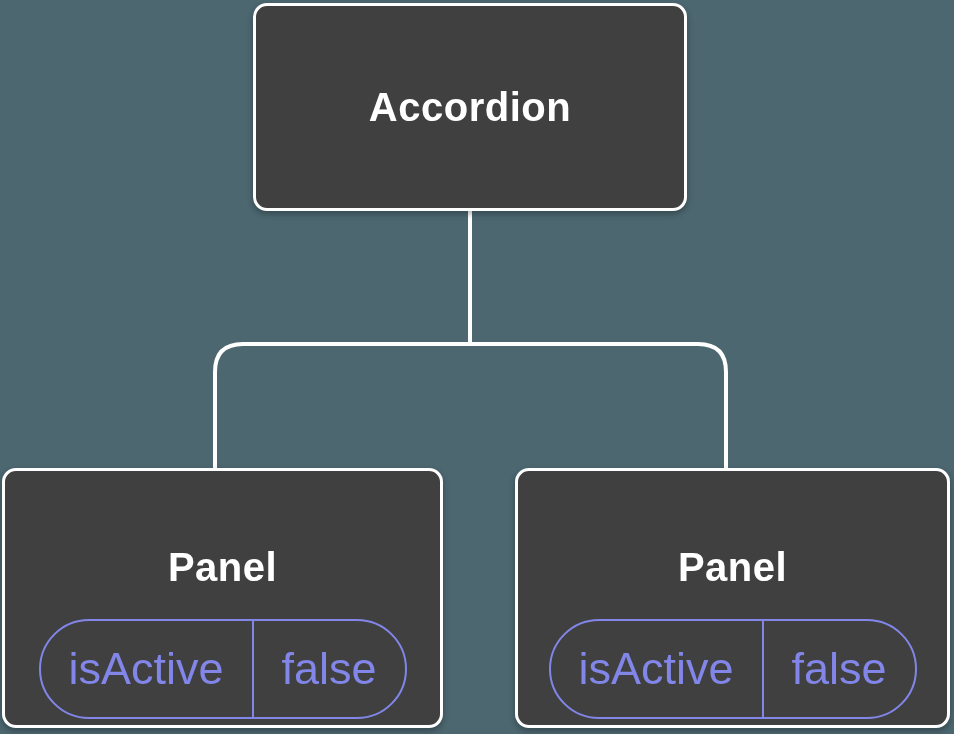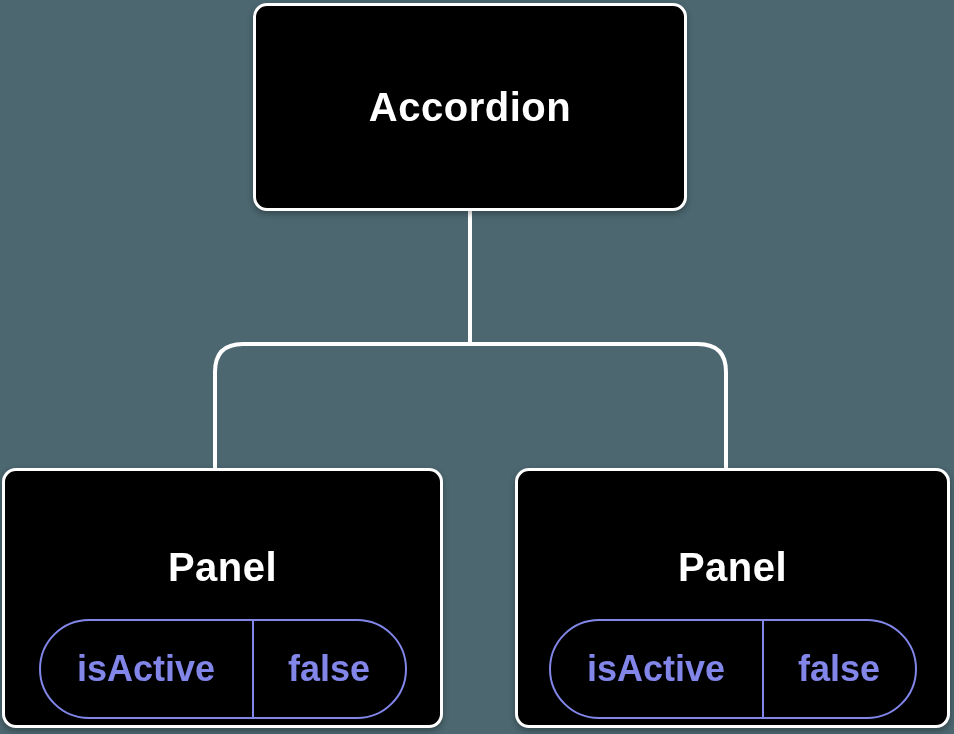--- a/index.html
+++ b/index.html
@@ -17,21 +17,21 @@
     height: 734px;
   }
   .connector-svg {
     position: absolute;
     left: 0;
     top: 0;
     z-index: 0;
   }
   .node {
     position: absolute;
-    background: #000000;
+    background: #404040;
     border: 3.5px solid #ffffff;
     border-radius: 14px;
     box-sizing: border-box;
     box-shadow: 0 3px 6px rgba(0, 0, 0, 0.3);
     z-index: 1;
   }
   .node-accordion {
     left: 253px;
     top: 3px;
     width: 434px;
@@ -73,22 +73,22 @@
     box-sizing: border-box;
     display: flex;
     align-items: stretch;
     overflow: hidden;
   }
   .pill-section {
     display: flex;
     align-items: center;
     justify-content: center;
     color: #8186e8;
-    font-size: 36px;
-    font-weight: 700;
+    font-size: 45px;
+    font-weight: 400;
   }
   .pill-key { width: 58%; }
   .pill-value {
     width: 42%;
     border-left: 2.5px solid #8186e8;
     box-sizing: border-box;
   }
 </style>
 </head>
 <body>

